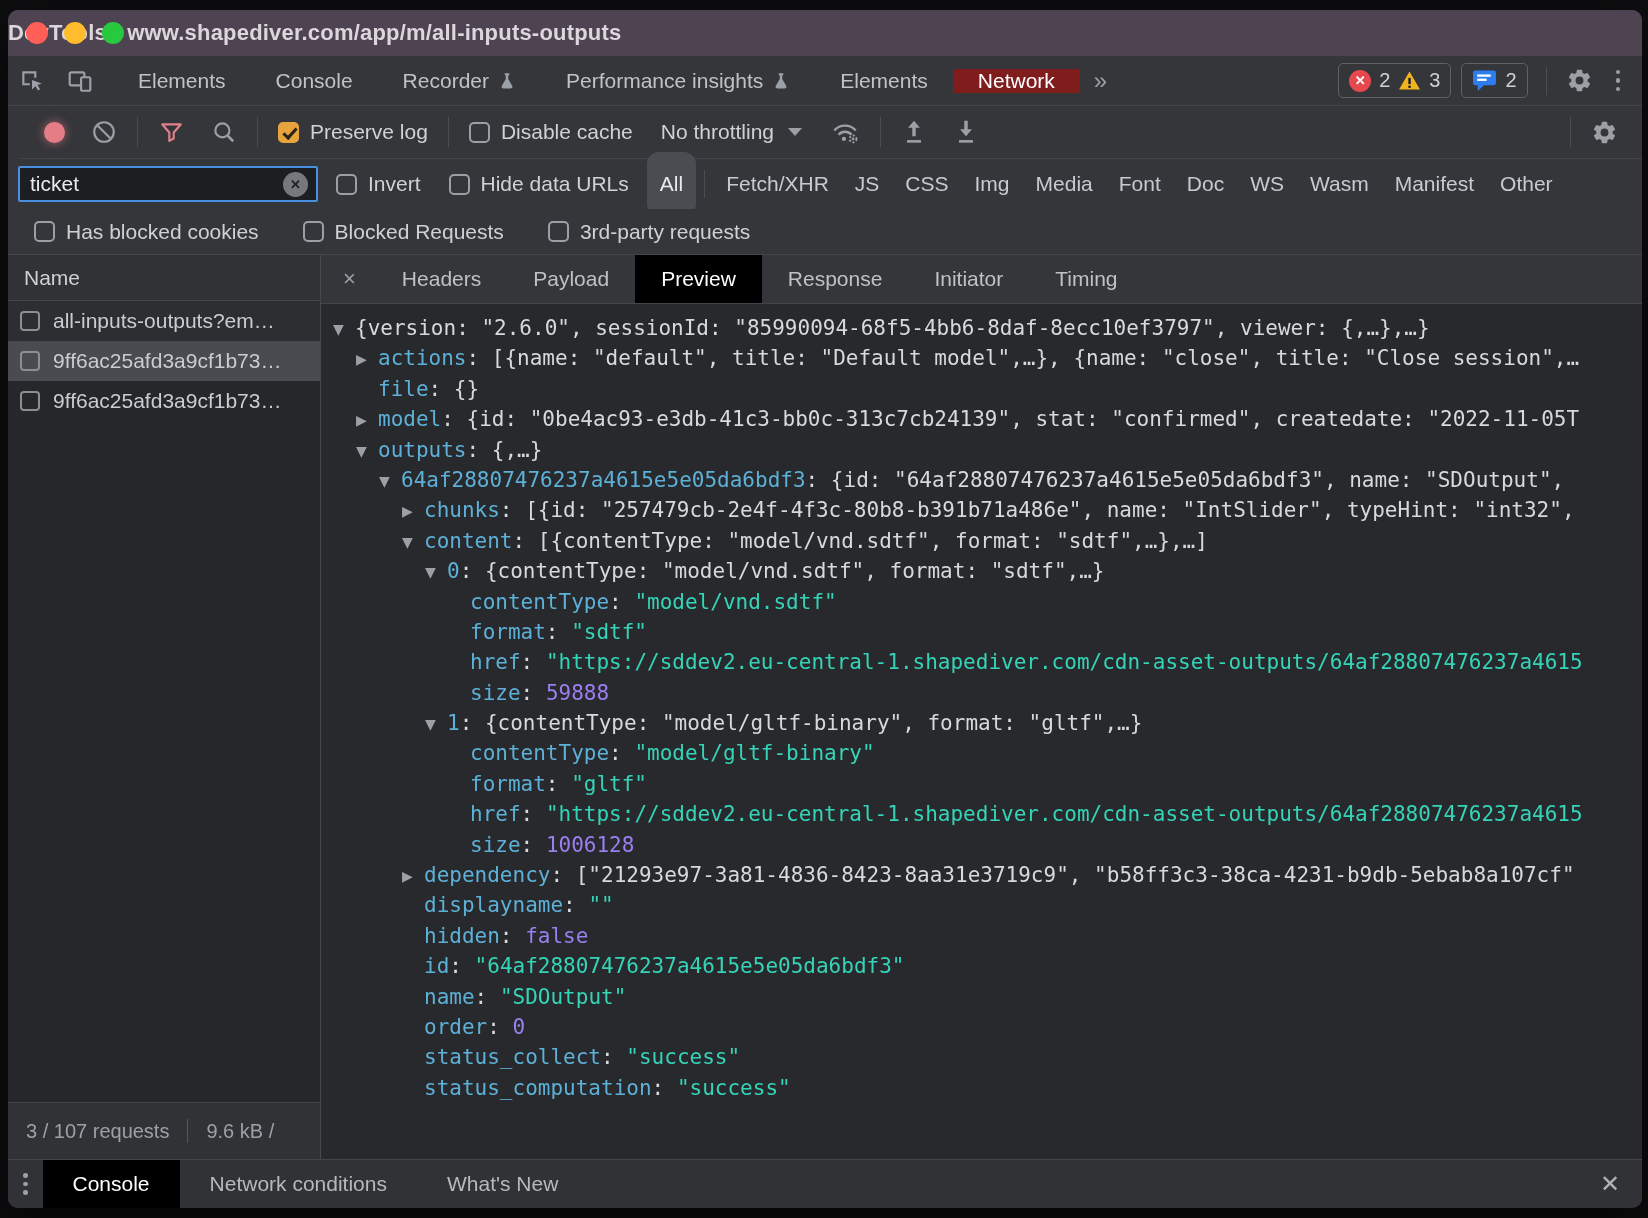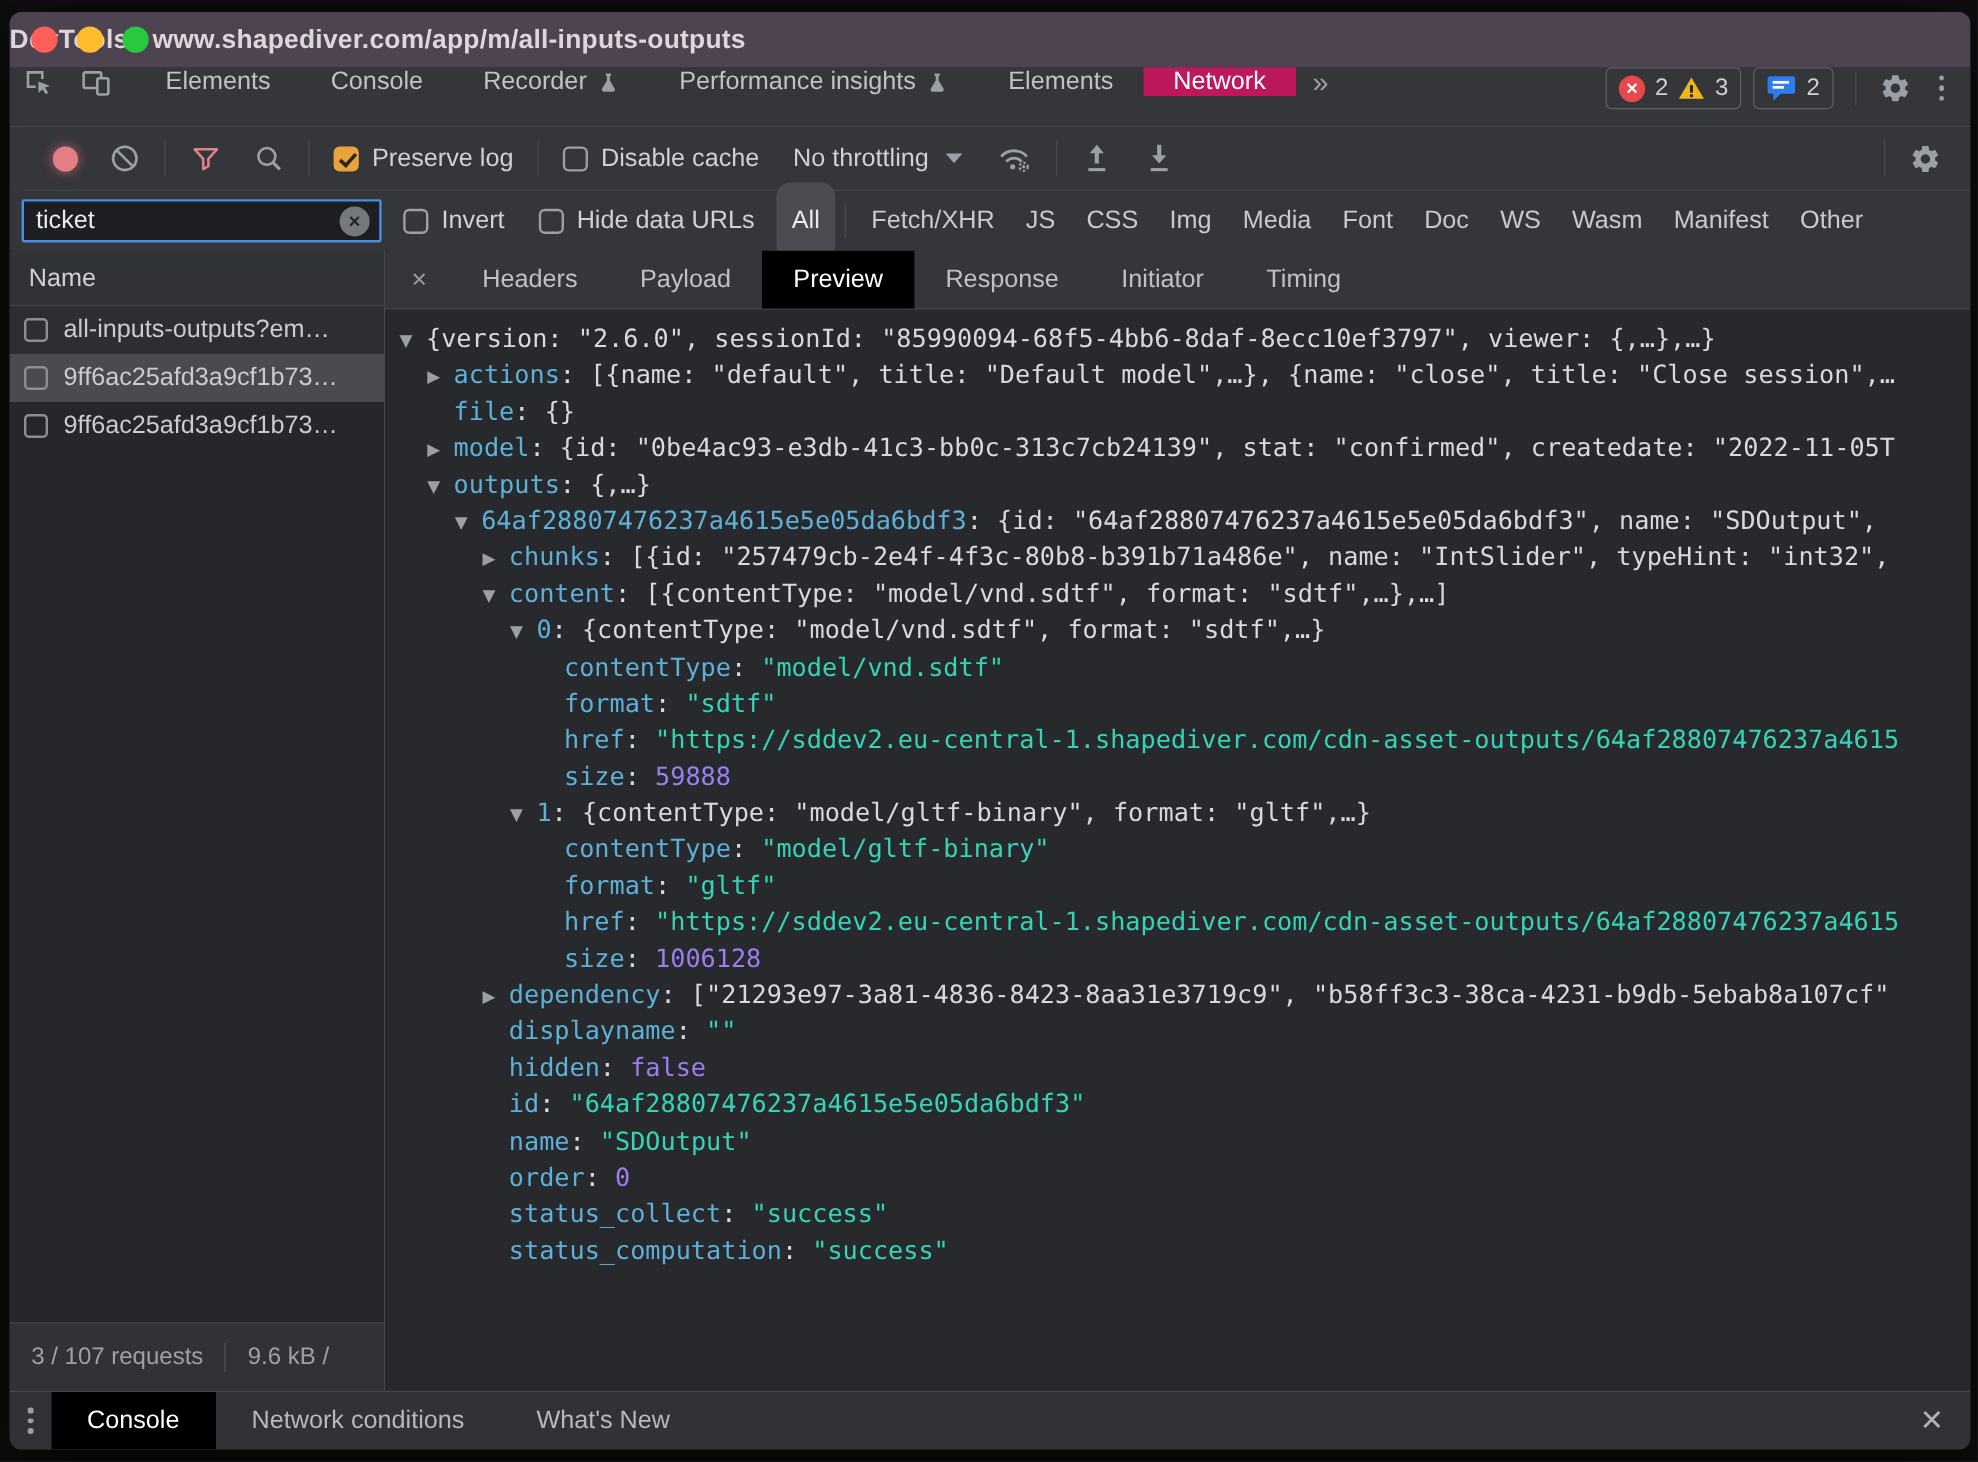--- a/index.html
+++ b/index.html
@@ -35,25 +35,25 @@
       display:flex;align-items:center;flex:none;}
   .traffic{position:absolute;left:18px;top:0;height:46px;display:flex;align-items:center;gap:16px;}
   .light{width:22px;height:22px;border-radius:50%;}
   .light.red{background:#ff5f56;}
   .light.yellow{background:#ffbd2e;}
   .light.green{background:#28c83f;}
   .title-text{font-size:22px;font-weight:700;color:#ded6dd;letter-spacing:.2px;}
 
   
   .tabbar{height:49px;background:var(--chrome);border-bottom:1px solid var(--border);
-      display:flex;align-items:flex-start;flex:none;}
+      display:flex;align-items:center;flex:none;}
   .tool-btn{display:flex;align-items:center;justify-content:center;padding:0 11px;cursor:pointer;}
   .vdiv{width:1px;background:#4c4d51;margin:9px 4px;}
   .tab{display:flex;align-items:center;gap:9px;padding:0 25px;font-size:21px;color:#c0c3c6;cursor:pointer;}
-  .tab.selected{background:#be185d;color:#fff;}
+  .tab.selected{background:#7f1d1d;color:#fff;}
   .chev{display:flex;align-items:center;padding:0 14px;color:var(--dim);font-size:24px;}
   .tab-right{margin-left:auto;display:flex;align-items:center;padding-right:10px;}
   .badge-group{display:flex;align-items:center;gap:8px;border:1px solid #606165;border-radius:5px;
       padding:5px 10px;margin-right:10px;}
   .badge-count{font-size:20px;color:#cfd2d5;}
   .err-ic{width:22px;height:22px;border-radius:50%;background:var(--err);position:relative;}
   .err-ic::after{content:'✕';position:absolute;left:0;top:0;width:22px;height:22px;
       display:flex;align-items:center;justify-content:center;color:#fff;font-size:13px;font-weight:700;}
   .kebab{display:flex;flex-direction:column;gap:4px;padding:0 12px;justify-content:center;}
   .kebab i{width:4.5px;height:4.5px;border-radius:50%;background:var(--dim);}
@@ -318,20 +318,34 @@
           <span class="type-item">Media</span>
           <span class="type-item">Font</span>
           <span class="type-item">Doc</span>
           <span class="type-item">WS</span>
           <span class="type-item">Wasm</span>
           <span class="type-item">Manifest</span>
           <span class="type-item">Other</span>
         </div>
     </div>
 
+    <div class="filter-row2" id="filter-row2">
+        <div class="cb-row">
+          <span class="cb"></span>
+          <span class="cb-label">Has blocked cookies</span>
+        </div>
+        <div class="cb-row">
+          <span class="cb"></span>
+          <span class="cb-label">Blocked Requests</span>
+        </div>
+        <div class="cb-row">
+          <span class="cb"></span>
+          <span class="cb-label">3rd-party requests</span>
+        </div>
+      </div>
 
     <div class="body">
       <div class="left-panel">
         <div class="lp-header">
           <span class="lp-header-label">Name</span>
         </div>
         <div id="request-rows">
             <div class="req-row stripe">
               <span class="cb"></span>
               <span>all-inputs-outputs?em…</span>

